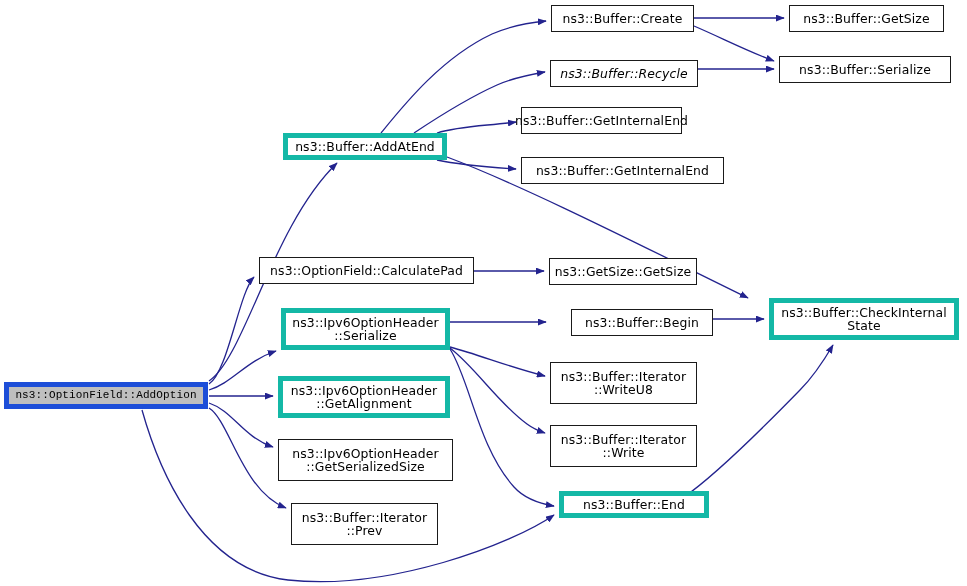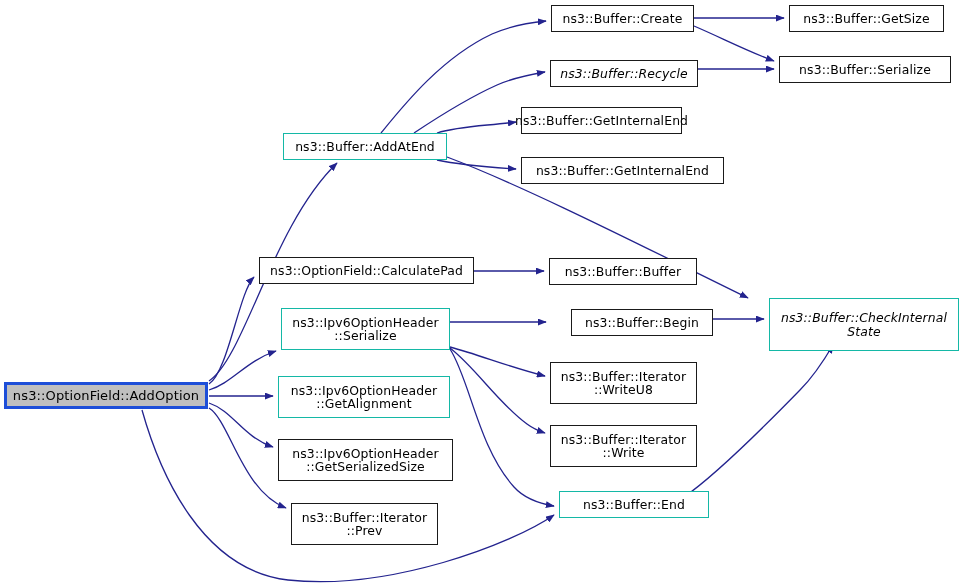--- a/index.html
+++ b/index.html
@@ -33,25 +33,26 @@
     text-align: center;
     color: #000000;
     font-size: 12.4px;
     line-height: 13.4px;
     letter-spacing: 0.01em;
     white-space: pre-line;
     z-index: 5;
   }
   .node.root {
     background: #bfbfbf;
-    border: 3px solid #1d4ed8;
-    font-size: 13px;
+    border: 5px solid #1d4ed8;
+    font-size: 11px;
+    font-family: Liberation Mono, monospace;
   }
   .node.emph {
-    border: 1px solid #14b8a6;
+    border: 5px solid #14b8a6;
   }
   .node-label {
     display: block;
     padding: 0 4px;
     white-space: pre-line;
   }
 </style>
 </head>
 <body>
 
@@ -96,25 +97,25 @@
       <div class="node emph" style="left: 278px; top: 376px; width: 172px; height: 42px;"><span class="node-label">ns3::Ipv6OptionHeader
 ::GetAlignment</span></div>
       <div class="node" style="left: 278px; top: 439px; width: 175px; height: 42px;"><span class="node-label">ns3::Ipv6OptionHeader
 ::GetSerializedSize</span></div>
       <div class="node" style="left: 291px; top: 503px; width: 147px; height: 42px;"><span class="node-label">ns3::Buffer::Iterator
 ::Prev</span></div>
       <div class="node" style="left: 551px; top: 5px; width: 143px; height: 27px;"><span class="node-label">ns3::Buffer::Create</span></div>
       <div class="node" style="left: 550px; top: 60px; width: 148px; height: 27px; font-style: italic;"><span class="node-label">ns3::Buffer::Recycle</span></div>
       <div class="node" style="left: 521px; top: 107px; width: 161px; height: 27px;"><span class="node-label">ns3::Buffer::GetInternalEnd</span></div>
       <div class="node" style="left: 521px; top: 157px; width: 203px; height: 27px;"><span class="node-label">ns3::Buffer::GetInternalEnd</span></div>
-      <div class="node" style="left: 549px; top: 258px; width: 148px; height: 27px;"><span class="node-label">ns3::Buffer::Buffer</span></div>
+      <div class="node" style="left: 549px; top: 258px; width: 148px; height: 27px;"><span class="node-label">ns3::GetSize::GetSize</span></div>
       <div class="node" style="left: 571px; top: 309px; width: 142px; height: 27px;"><span class="node-label">ns3::Buffer::Begin</span></div>
       <div class="node" style="left: 550px; top: 362px; width: 147px; height: 42px;"><span class="node-label">ns3::Buffer::Iterator
 ::WriteU8</span></div>
       <div class="node" style="left: 550px; top: 425px; width: 147px; height: 42px;"><span class="node-label">ns3::Buffer::Iterator
 ::Write</span></div>
       <div class="node emph" style="left: 559px; top: 491px; width: 150px; height: 27px;"><span class="node-label">ns3::Buffer::End</span></div>
       <div class="node" style="left: 789px; top: 5px; width: 155px; height: 27px;"><span class="node-label">ns3::Buffer::GetSize</span></div>
       <div class="node" style="left: 779px; top: 56px; width: 172px; height: 27px;"><span class="node-label">ns3::Buffer::Serialize</span></div>
-      <div class="node emph" style="left: 769px; top: 298px; width: 190px; height: 53px; font-style: italic;"><span class="node-label">ns3::Buffer::CheckInternal
+      <div class="node emph" style="left: 769px; top: 298px; width: 190px; height: 42px;"><span class="node-label">ns3::Buffer::CheckInternal
 State</span></div>
     </div>
 </div>
 
 </body></html>

